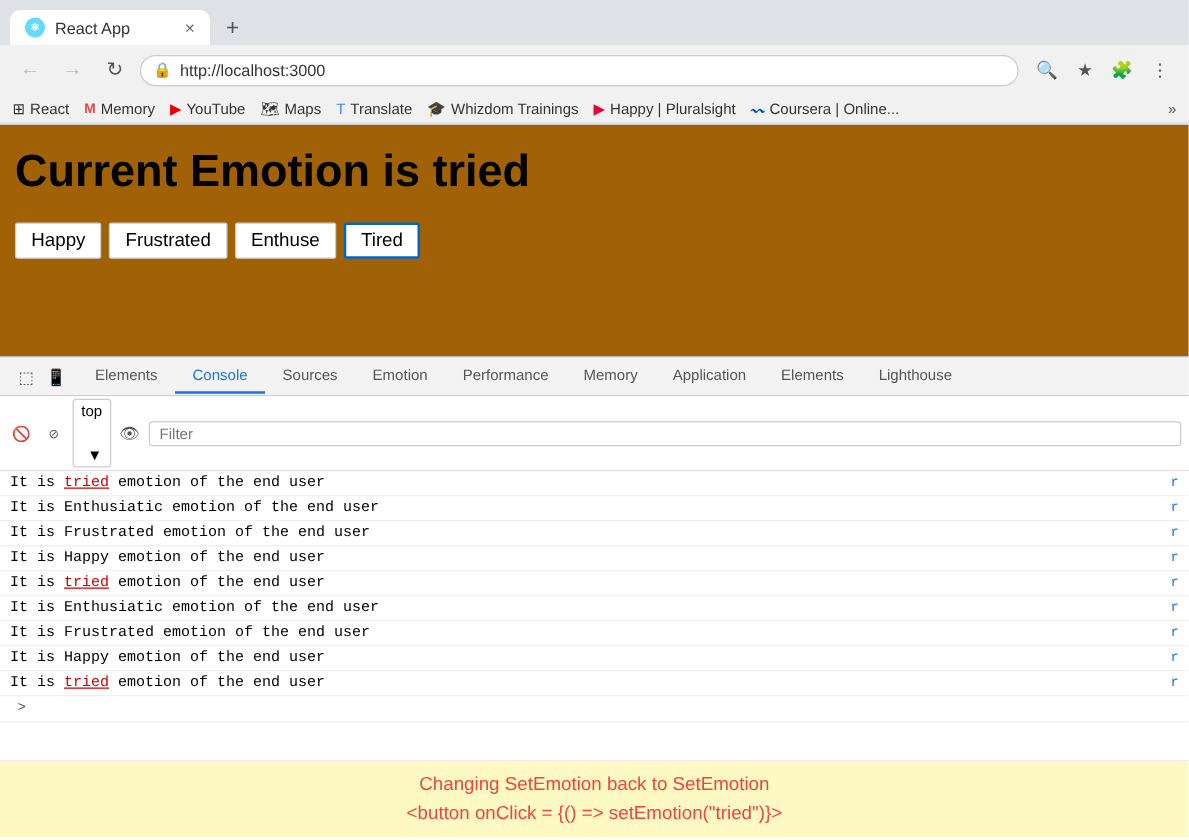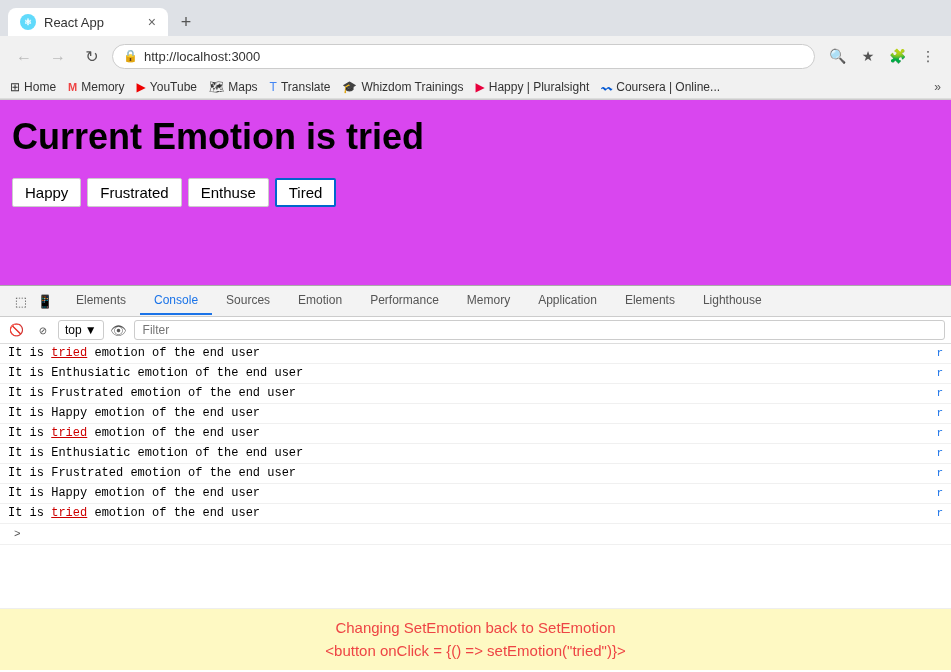--- a/index.html
+++ b/index.html
@@ -19,38 +19,38 @@
     .address-input .lock-icon { color: #666; font-size: 12px; }
     .address-text { font-size: 13px; }
     .toolbar-icons { display: flex; align-items: center; gap: 4px; margin-left: 4px; }
     .toolbar-icon { width: 26px; height: 26px; border-radius: 50%; display: flex; align-items: center; justify-content: center; font-size: 14px; cursor: pointer; color: #555; }
 
     
     .bookmarks-bar { display: flex; align-items: center; padding: 3px 10px; gap: 12px; font-size: 12px; color: #333; border-bottom: 1px solid #ddd; background: #f1f1f1; overflow: hidden; }
     .bookmark-item { display: flex; align-items: center; gap: 4px; cursor: pointer; white-space: nowrap; }
 
     
-    .main-content { background: #d946ef; padding: 16px 12px; height: 185px; }
+    .main-content { background: #a16207; padding: 16px 12px; height: 185px; }
     .emotion-title { font-size: 36px; font-weight: bold; color: #000; margin-bottom: 20px; }
     .emotion-buttons { display: flex; gap: 6px; flex-wrap: wrap; }
     .emotion-btn { padding: 4px 12px; border: 1px solid #ccc; background: #fff; border-radius: 2px; font-size: 15px; cursor: pointer; }
     .emotion-btn.active { border: 2px solid #0066cc; font-weight: 500; }
 
     
     .devtools { border-top: 1px solid #aaa; background: #fff; height: 385px; display: flex; flex-direction: column; }
     .devtools-tabs { display: flex; align-items: center; background: #f3f3f3; border-bottom: 1px solid #ccc; padding: 0 4px; gap: 0; }
     .devtools-tab-icons { display: flex; gap: 2px; padding: 4px 6px; }
     .devtools-tab-icon { width: 22px; height: 22px; display: flex; align-items: center; justify-content: center; font-size: 13px; cursor: pointer; color: #555; border-radius: 3px; }
     .dt-tab { padding: 6px 14px; font-size: 12px; color: #555; cursor: pointer; border-bottom: 2px solid transparent; white-space: nowrap; }
     .dt-tab.active { color: #1a73e8; border-bottom: 2px solid #1a73e8; }
 
     
     .console-toolbar { display: flex; align-items: center; padding: 2px 6px; border-bottom: 1px solid #ddd; gap: 4px; background: #fff; }
     .console-toolbar-btn { width: 22px; height: 22px; display: flex; align-items: center; justify-content: center; font-size: 12px; cursor: pointer; color: #555; border-radius: 3px; }
-    .context-selector { display: flex; align-items: flex-end; gap: 3px; padding: 2px 6px; border: 1px solid #ccc; border-radius: 3px; font-size: 12px; cursor: pointer; background: #fff; }
+    .context-selector { display: flex; align-items: flex-end; gap: 21px; padding: 2px 6px; border: 1px solid #ccc; border-radius: 3px; font-size: 12px; cursor: pointer; background: #fff; flex-direction: column; }
     .eye-btn { width: 22px; height: 22px; display: flex; align-items: center; justify-content: center; font-size: 13px; cursor: pointer; color: #555; }
     .filter-input { flex: 1; border: 1px solid #ccc; padding: 2px 8px; font-size: 12px; border-radius: 3px; }
 
     
     .console-output { flex: 1; overflow-y: auto; font-family: 'Menlo', 'Monaco', 'Courier New', monospace; font-size: 12px; background: #fff; }
     .console-line { display: flex; align-items: baseline; padding: 2px 8px; border-bottom: 1px solid #f0f0f0; min-height: 20px; }
     .console-line-text { flex: 1; }
     .console-line-file { color: #1a73e8; font-size: 11px; margin-left: auto; white-space: nowrap; }
     .underline { text-decoration: underline; text-underline-offset: 1px; }
     .expand-arrow { color: #555; font-size: 11px; padding: 2px 6px; cursor: pointer; }
@@ -90,21 +90,21 @@
       <div class="toolbar-icon">🔍</div>
       <div class="toolbar-icon">★</div>
       <div class="toolbar-icon">🧩</div>
       <div class="toolbar-icon">⋮</div>
     </div>
   </div>
 
   <div class="bookmarks-bar">
     <div class="bookmark-item">
       <span>⊞</span>
-      <span>Home</span>
+      <span>React</span>
     </div>
     <div class="bookmark-item">
       <span style="color:#e44; font-weight:bold; font-size:11px;">M</span>
       <span>Memory</span>
     </div>
     <div class="bookmark-item">
       <span style="color:#e00;">▶</span>
       <span>YouTube</span>
     </div>
     <div class="bookmark-item">

